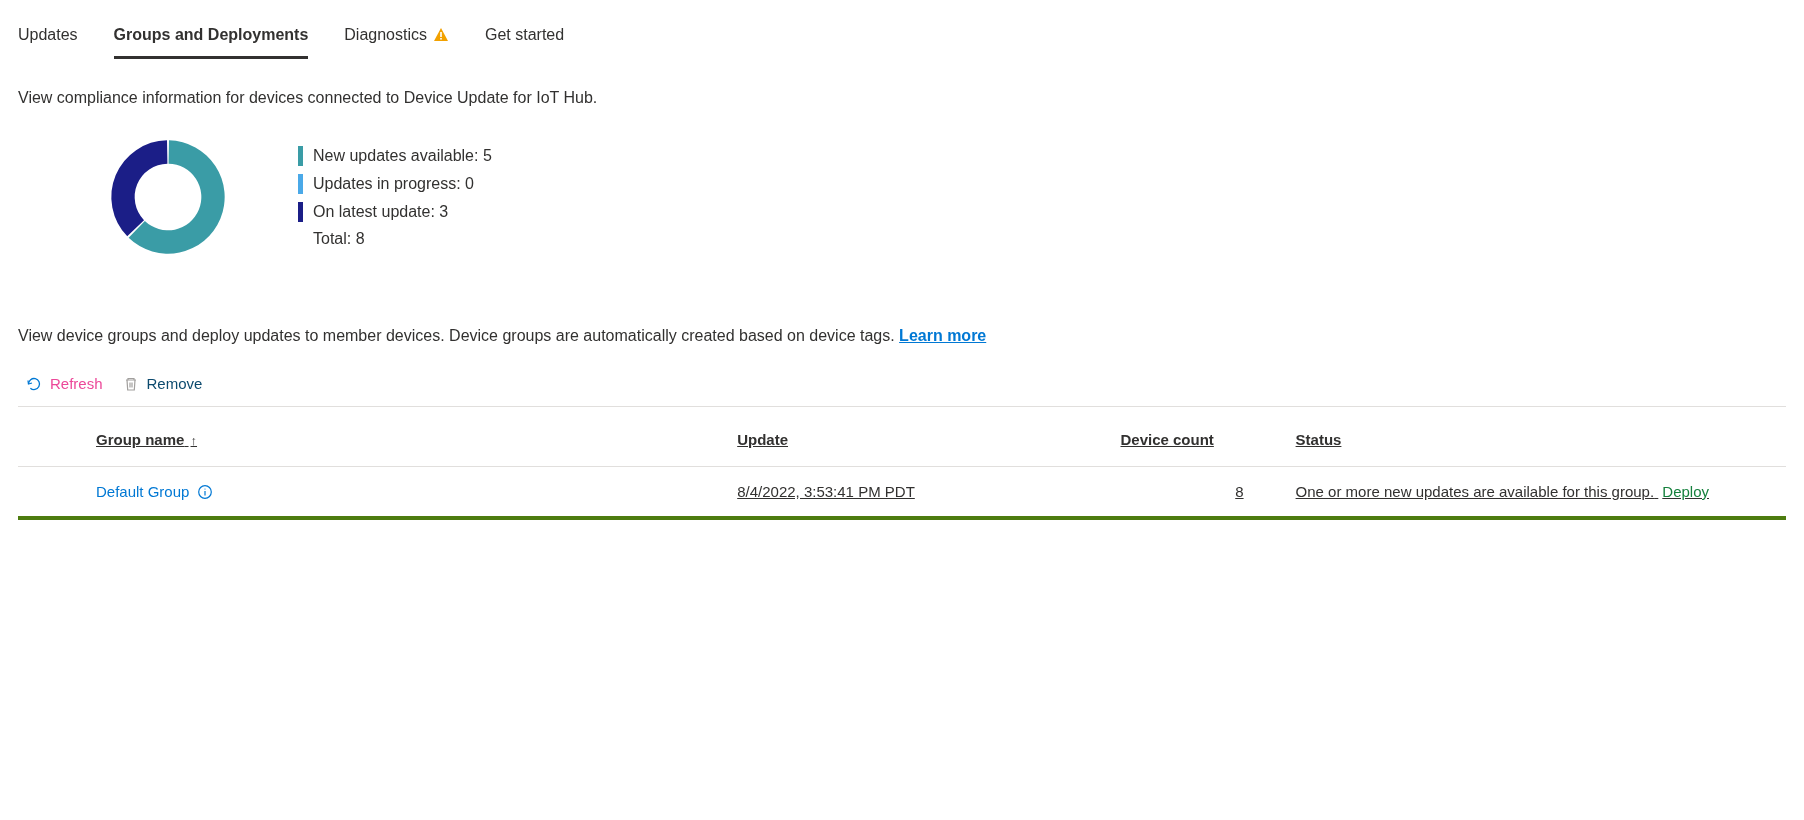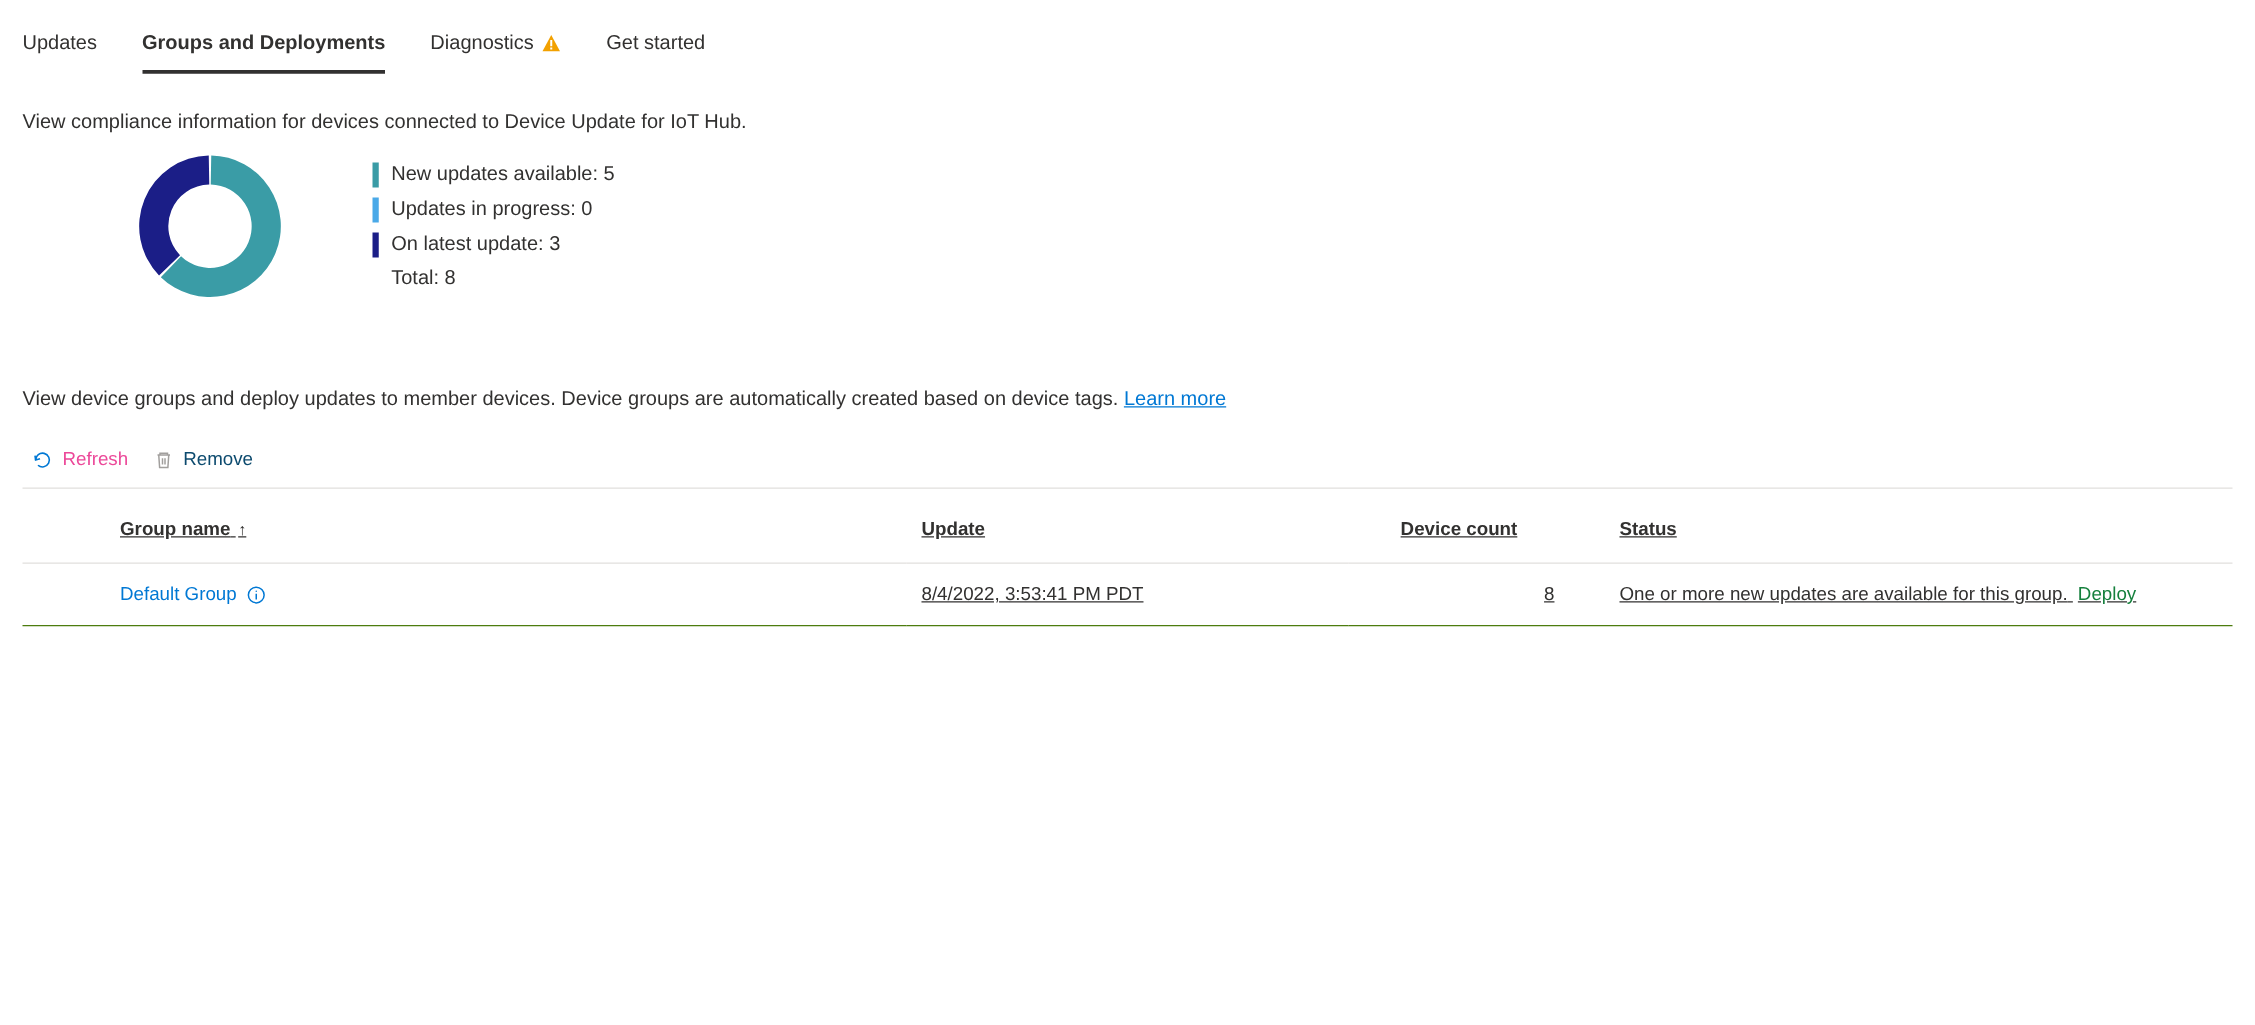--- a/index.html
+++ b/index.html
@@ -31,21 +31,21 @@
       border-bottom-color: #323130;
     }
     .warning-icon {
       width: 16px;
       height: 16px;
       display: inline-block;
     }
     .description {
       font-size: 16px;
       color: #323130;
-      margin-bottom: 4px;
+      margin-bottom: 20px;
     }
     .compliance-section {
       display: flex;
       align-items: center;
       gap: 60px;
       margin-bottom: 60px;
       padding-left: 80px;
     }
     .donut-chart {
       width: 140px;
@@ -69,20 +69,21 @@
     }
     .legend-total { margin-left: 15px; }
     .groups-description {
       font-size: 16px;
       margin-bottom: 20px;
     }
     .link {
       color: #0078d4;
       text-decoration: underline;
       cursor: pointer;
+      font-weight: bold;
     }
     .toolbar {
       display: flex;
       gap: 20px;
       padding: 10px 0 14px 8px;
       border-bottom: 1px solid #e1dfdd;
       align-items: center;
     }
     .toolbar-btn {
       display: flex;
@@ -109,21 +110,21 @@
       font-size: 15px;
       padding: 18px 12px;
       border-bottom: 1px solid #e1dfdd;
     }
     th.col-group { padding-left: 78px; width: 40%; }
     th.col-created { width: 20%; }
     th.col-device { text-align: center; width: 10%; }
     th.col-status { width: 30%; padding-left: 40px; }
     td {
       padding: 16px 12px;
-      border-bottom: 1px solid #4d7c0f;
+      border-bottom: 4px solid #4d7c0f;
       font-size: 15px;
       vertical-align: middle;
     }
     td.col-group { padding-left: 78px; }
     td.col-device { text-align: right; }
     td.col-status { padding-left: 40px; }
     .group-link {
       color: #0078d4;
       cursor: pointer;
       display: inline-flex;

